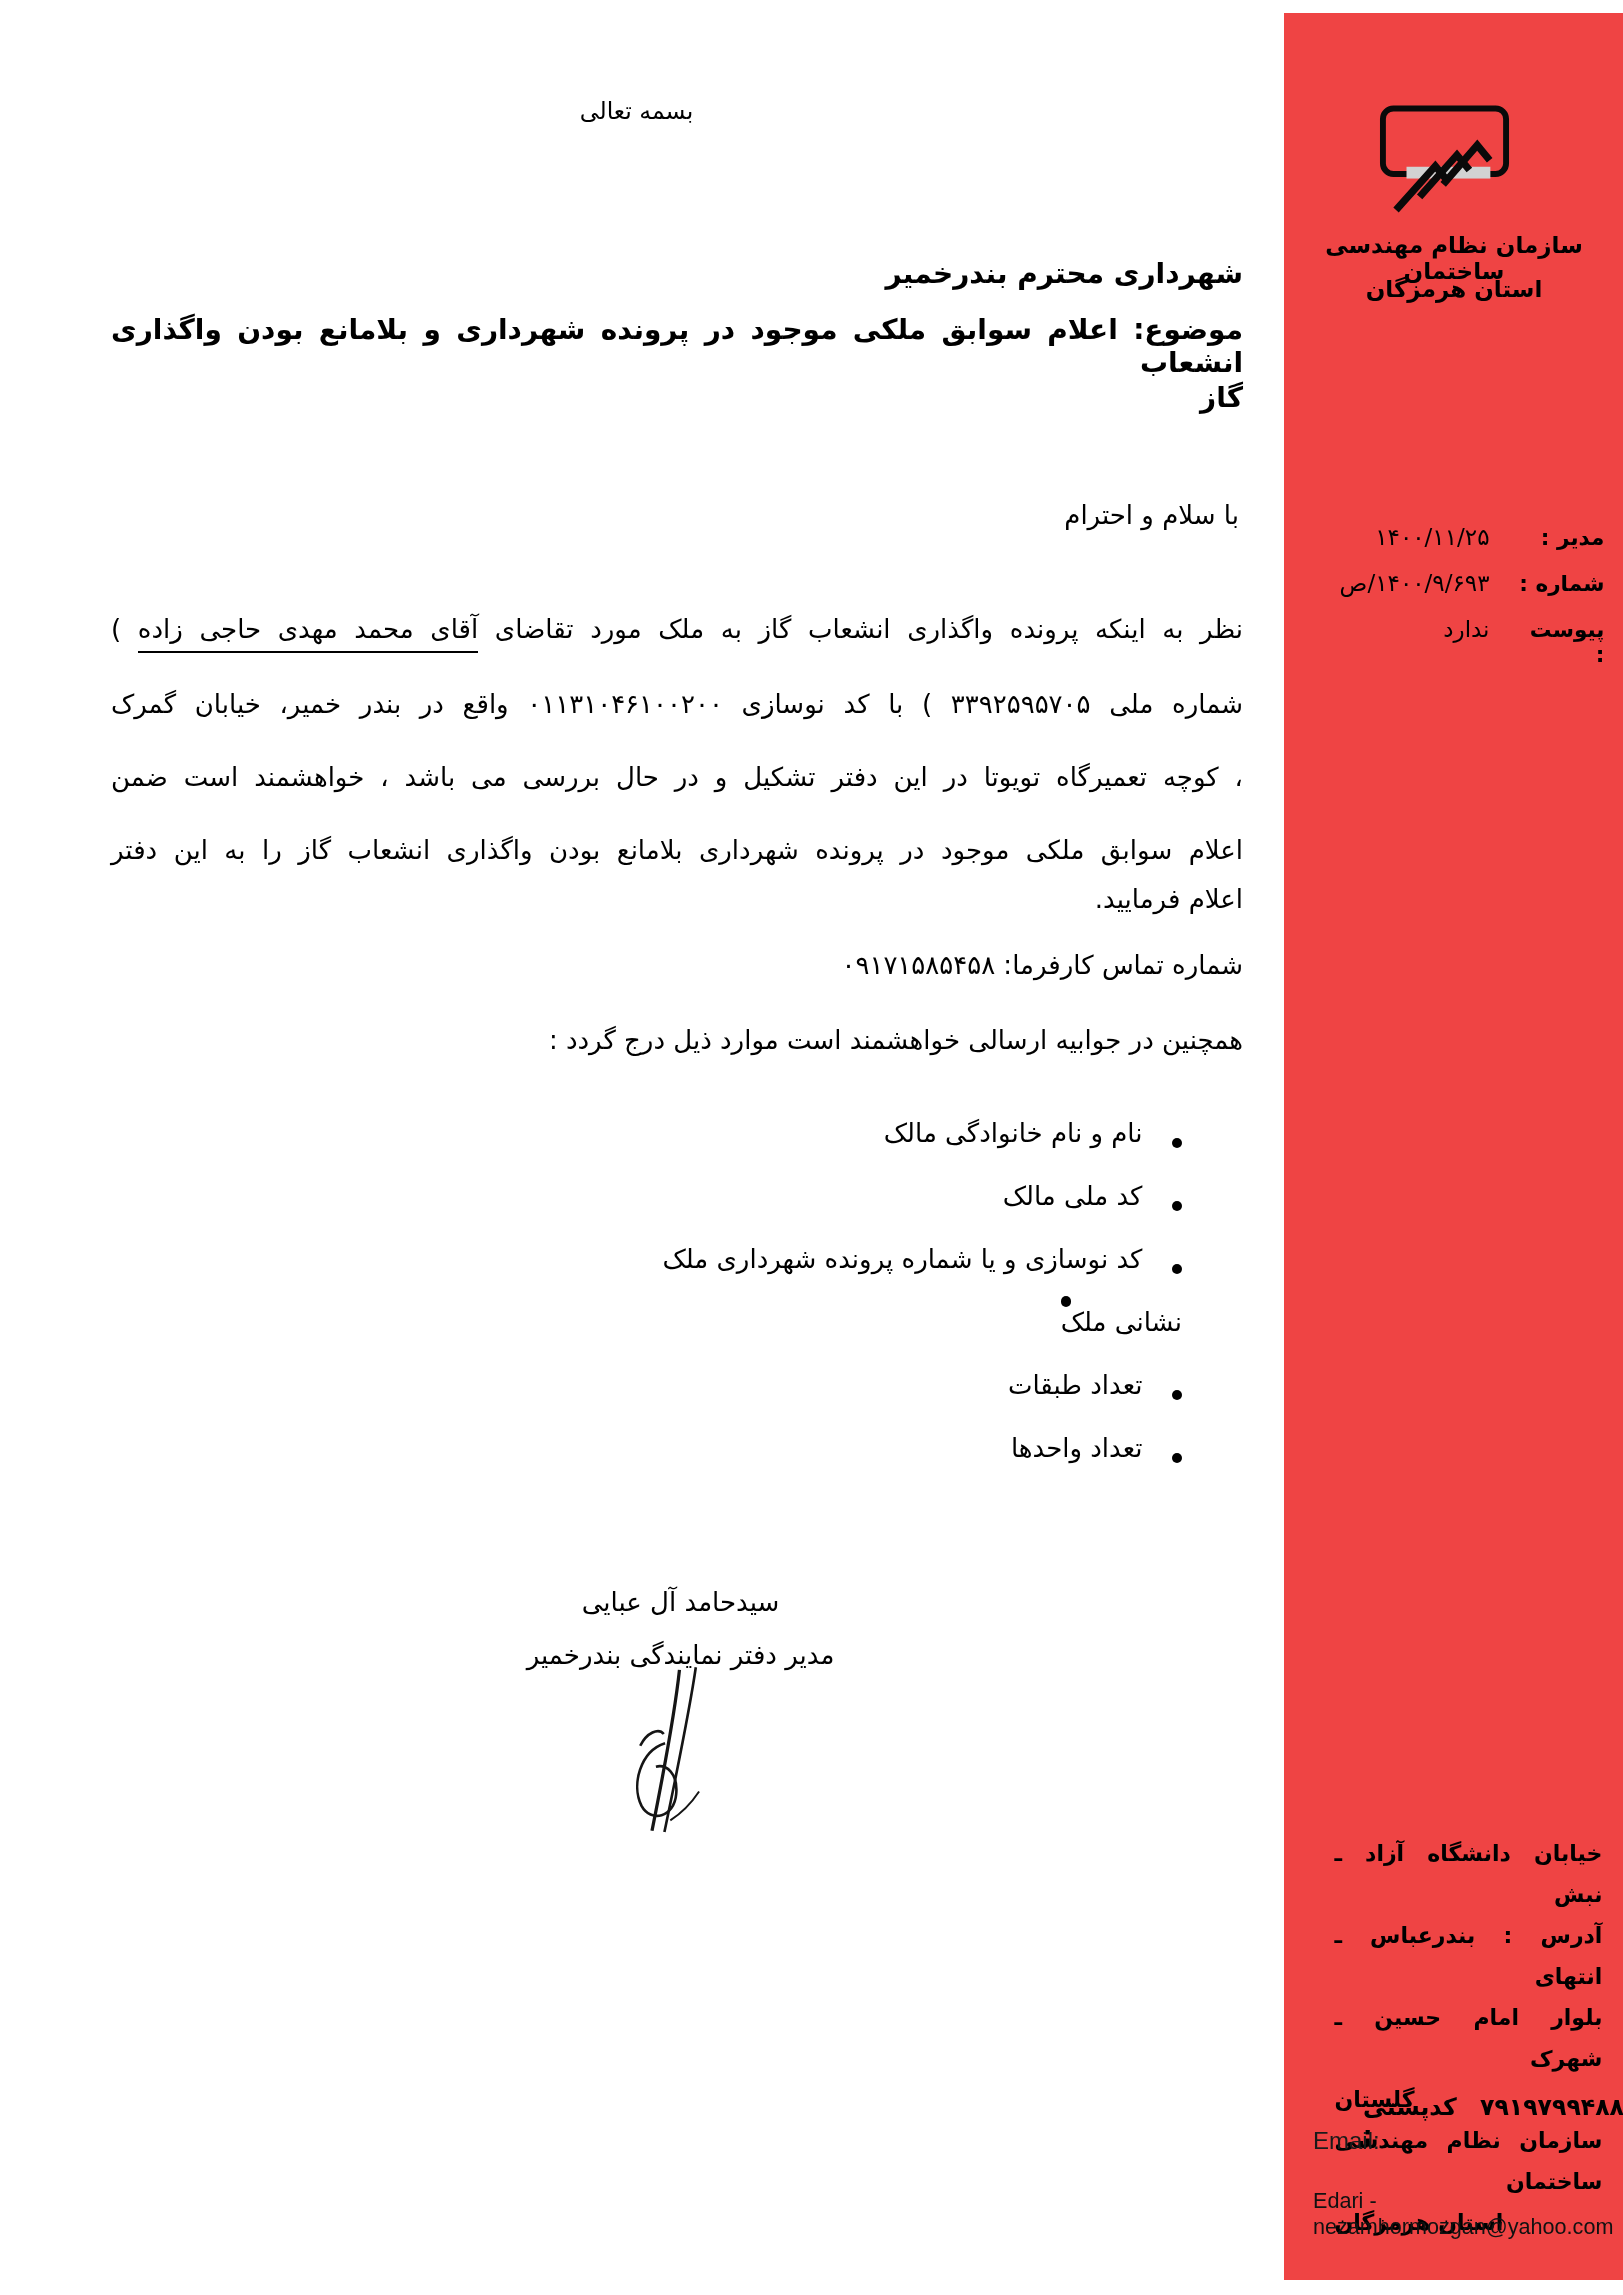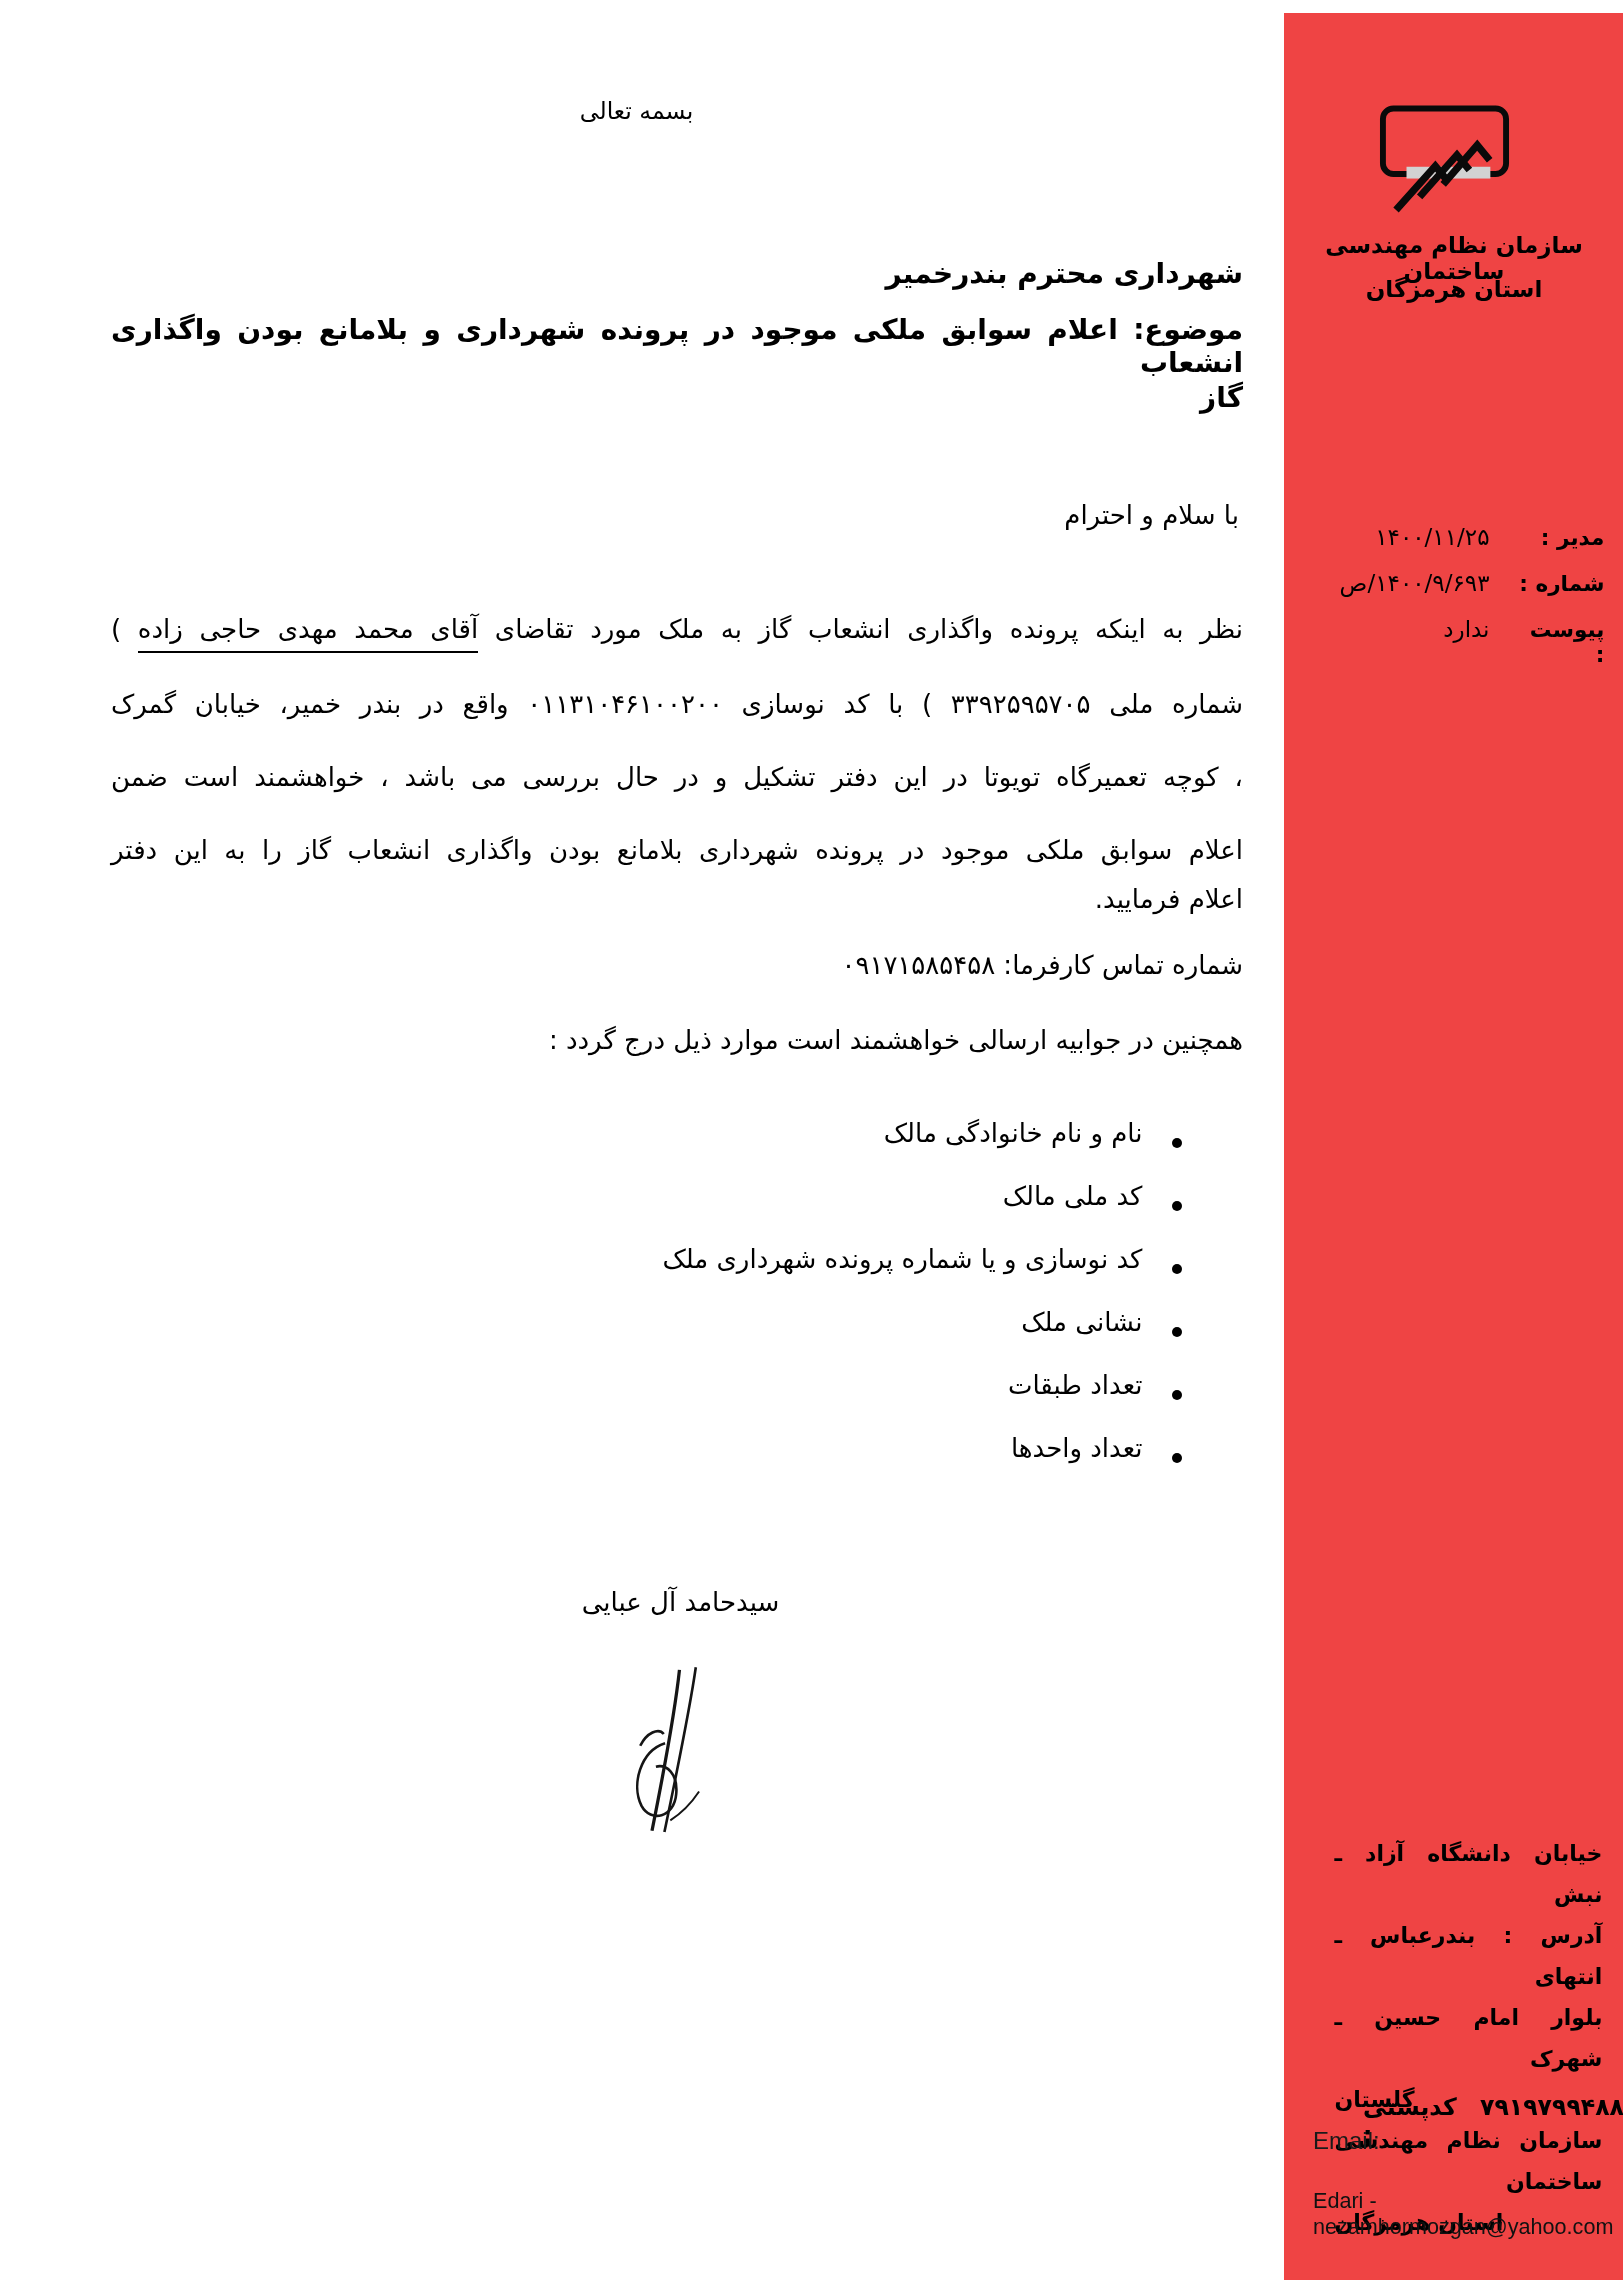--- a/index.html
+++ b/index.html
@@ -19,21 +19,21 @@
 
   .bodyline{right:380px; width:1132px; font-size:26px; text-align:justify; text-align-last:justify;}
   .bl1{top:614px;} .bl2{top:689px;} .bl3{top:762px;} .bl4{top:835px;}
   .bl5{top:884px; right:380px; font-size:26px;}
   .name-underline{border-bottom:2.6px solid #000; padding-bottom:6.5px;}
   .phone{top:950px; right:380px; font-size:26px;}
   .request{top:1025px; right:380px; font-size:26px;}
 
   .bullet-row{right:441px; display:flex; align-items:flex-end; column-gap:29px; height:41px;}
   .br0{top:1107px;} .br1{top:1170px;} .br2{top:1233px;}
-  .br3{top:1296px;} .br4{top:1359px;} .br5{top:1422px;}
+  .br3{top:1296px;flex-direction:column;} .br4{top:1359px;} .br5{top:1422px;}
   .bullet-dot{width:10.5px; height:10.5px; border-radius:50%; background:#000; flex:0 0 auto;}
   .bullet-text{font-size:26px; white-space:nowrap;}
 
   .signer-name{top:1587px; left:353px; width:655px; text-align:center; font-size:26px;}
   .signer-title{top:1640px; left:353px; width:655px; text-align:center; font-size:26px;}
   .signature{top:1666px; left:602px; width:151px; height:170px;}
 
   
   .sidebar{top:13px; left:1284px; width:340px; height:2267px; background:#ef4444;}
   .logo{top:92px; left:95px; width:131px; height:115px;}
@@ -98,20 +98,21 @@
   <div class="abs bullet-row br4">
     <span class="bullet-dot"></span>
     <span class="bullet-text">تعداد طبقات</span>
   </div>
   <div class="abs bullet-row br5">
     <span class="bullet-dot"></span>
     <span class="bullet-text">تعداد واحدها</span>
   </div>
 
   <div class="abs signer-name">سیدحامد آل عبایی</div>
+  <div class="abs signer-title">مدیر دفتر نمایندگی بندرخمیر</div>
   <svg class="abs signature" viewBox="0 0 230 260">
     <g fill="none" stroke="#151515">
       <path d="M118 6 C 112 62, 96 152, 76 252" stroke-width="5"></path>
       <path d="M143 2 C 133 72, 112 172, 95 254" stroke-width="4"></path>
       <path d="M96 118 C 58 130, 44 182, 60 214 C 74 240, 110 232, 113 196 C 116 164, 98 150, 82 154" stroke-width="4"></path>
       <path d="M58 122 C 68 102, 86 94, 94 104" stroke-width="4"></path>
       <path d="M104 236 C 120 226, 136 210, 148 192" stroke-width="3"></path>
     </g>
   </svg>
 

